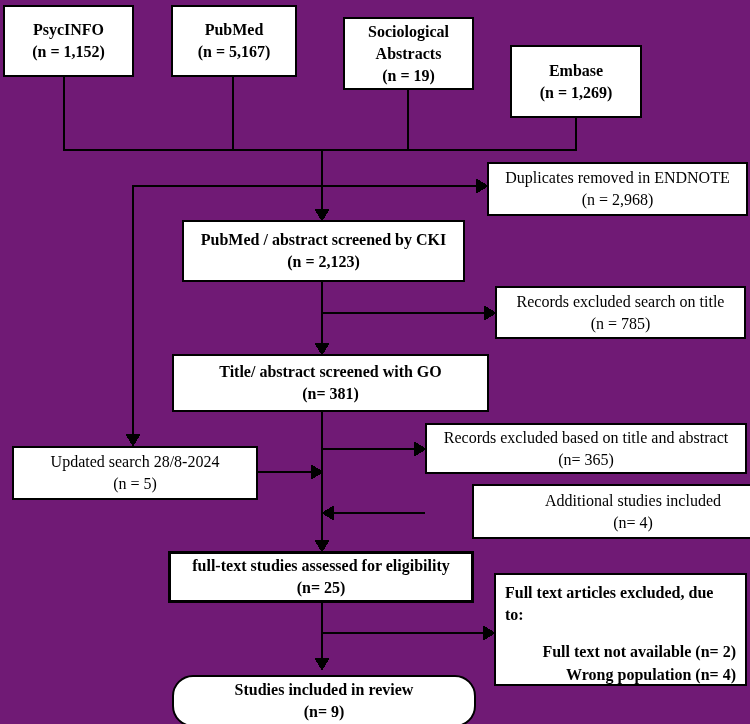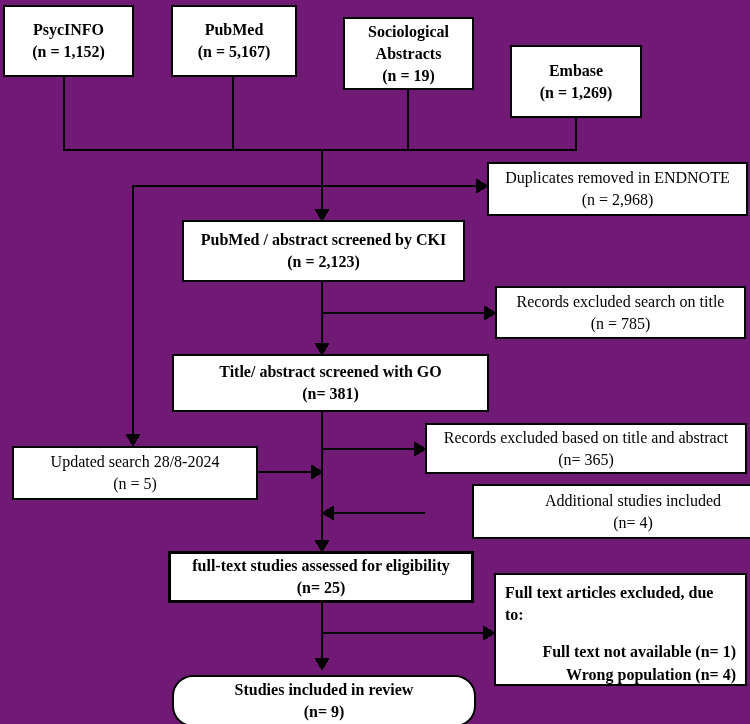--- a/index.html
+++ b/index.html
@@ -144,21 +144,21 @@
   </div>
 
   <div class="box bold thick" style="left:168px;top:551px;width:306px;height:52px;">
     <div>full-text studies assessed for eligibility</div>
     <div>(n= 25)</div>
   </div>
 
   <div class="box box-ft-excl" style="left:494px;top:573px;width:253px;height:113px;">
     <div class="ft-title">Full text articles excluded, due to:</div>
     <div class="ft-items">
-      <div>Full text not available (n= 1)</div>
+      <div>Full text not available (n= 2)</div>
       <div>Wrong population (n= 4)</div>
     </div>
   </div>
 
   <div class="box bold" style="left:172px;top:675px;width:304px;height:52px;border-radius:21px;">
     <div>Studies included in review</div>
     <div>(n= 9)</div>
   </div>
 
 </div>

